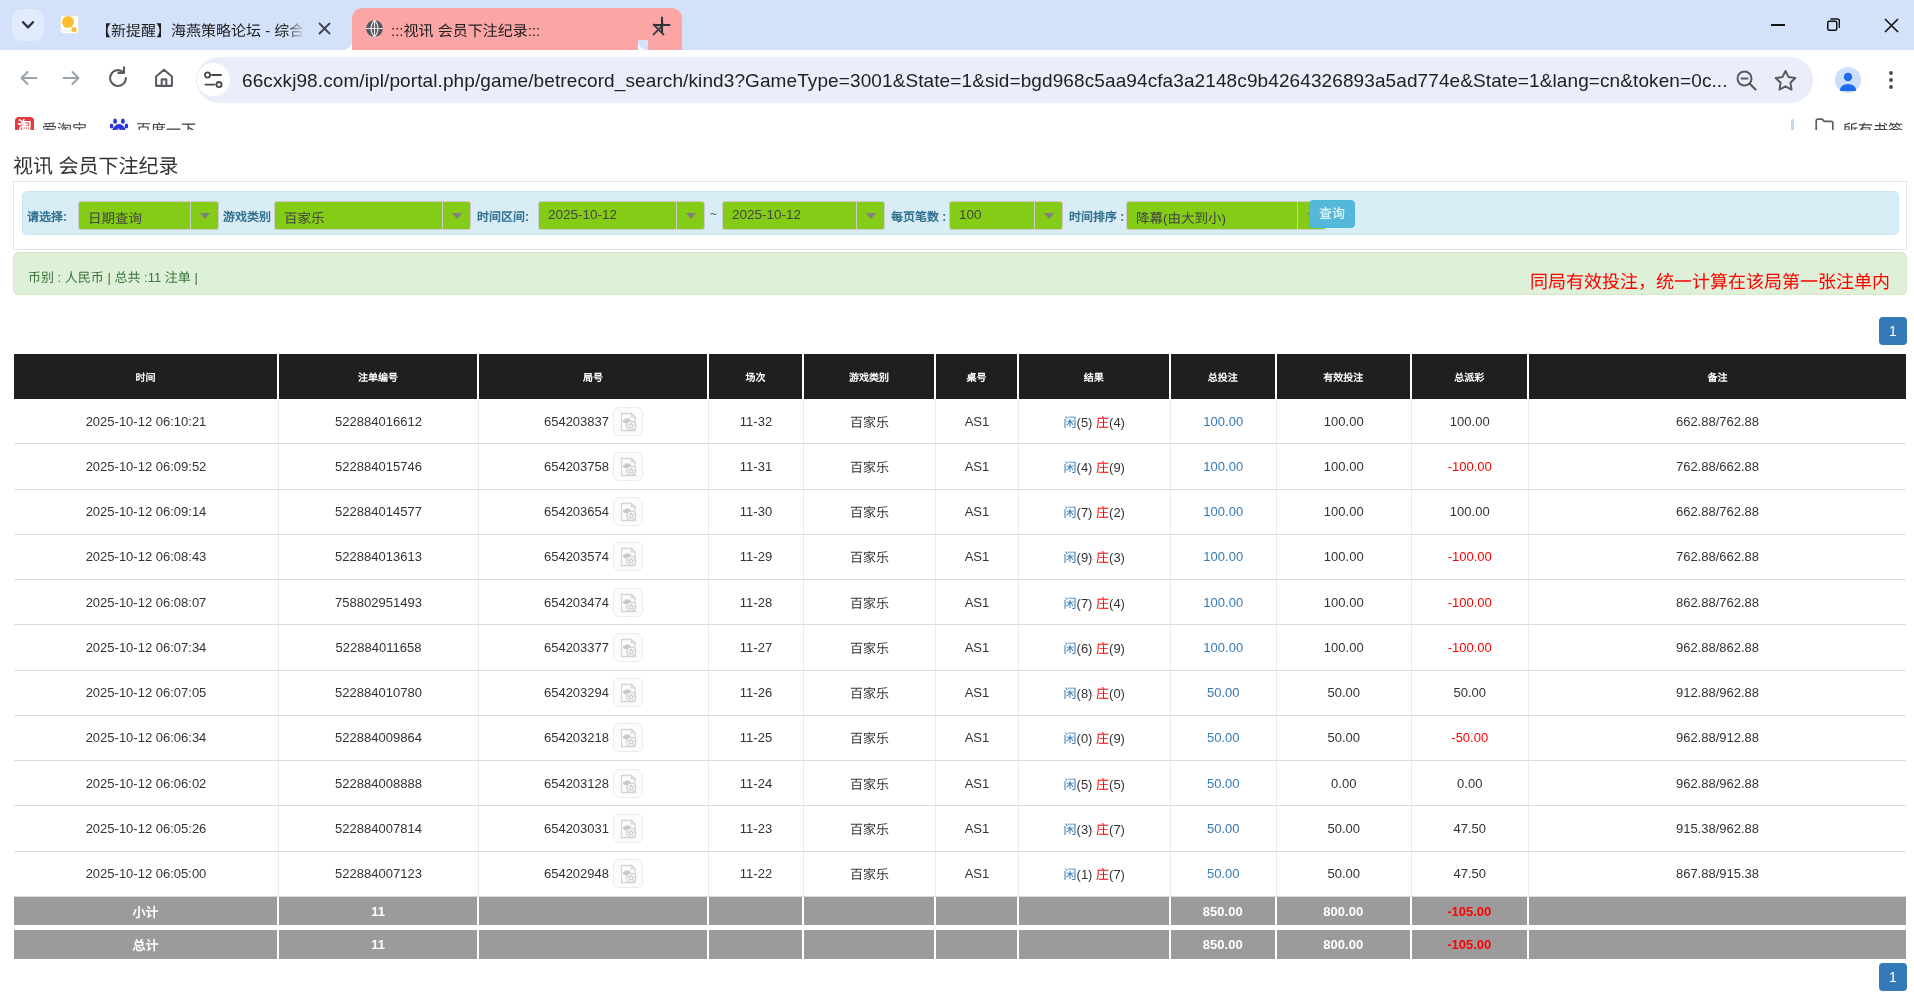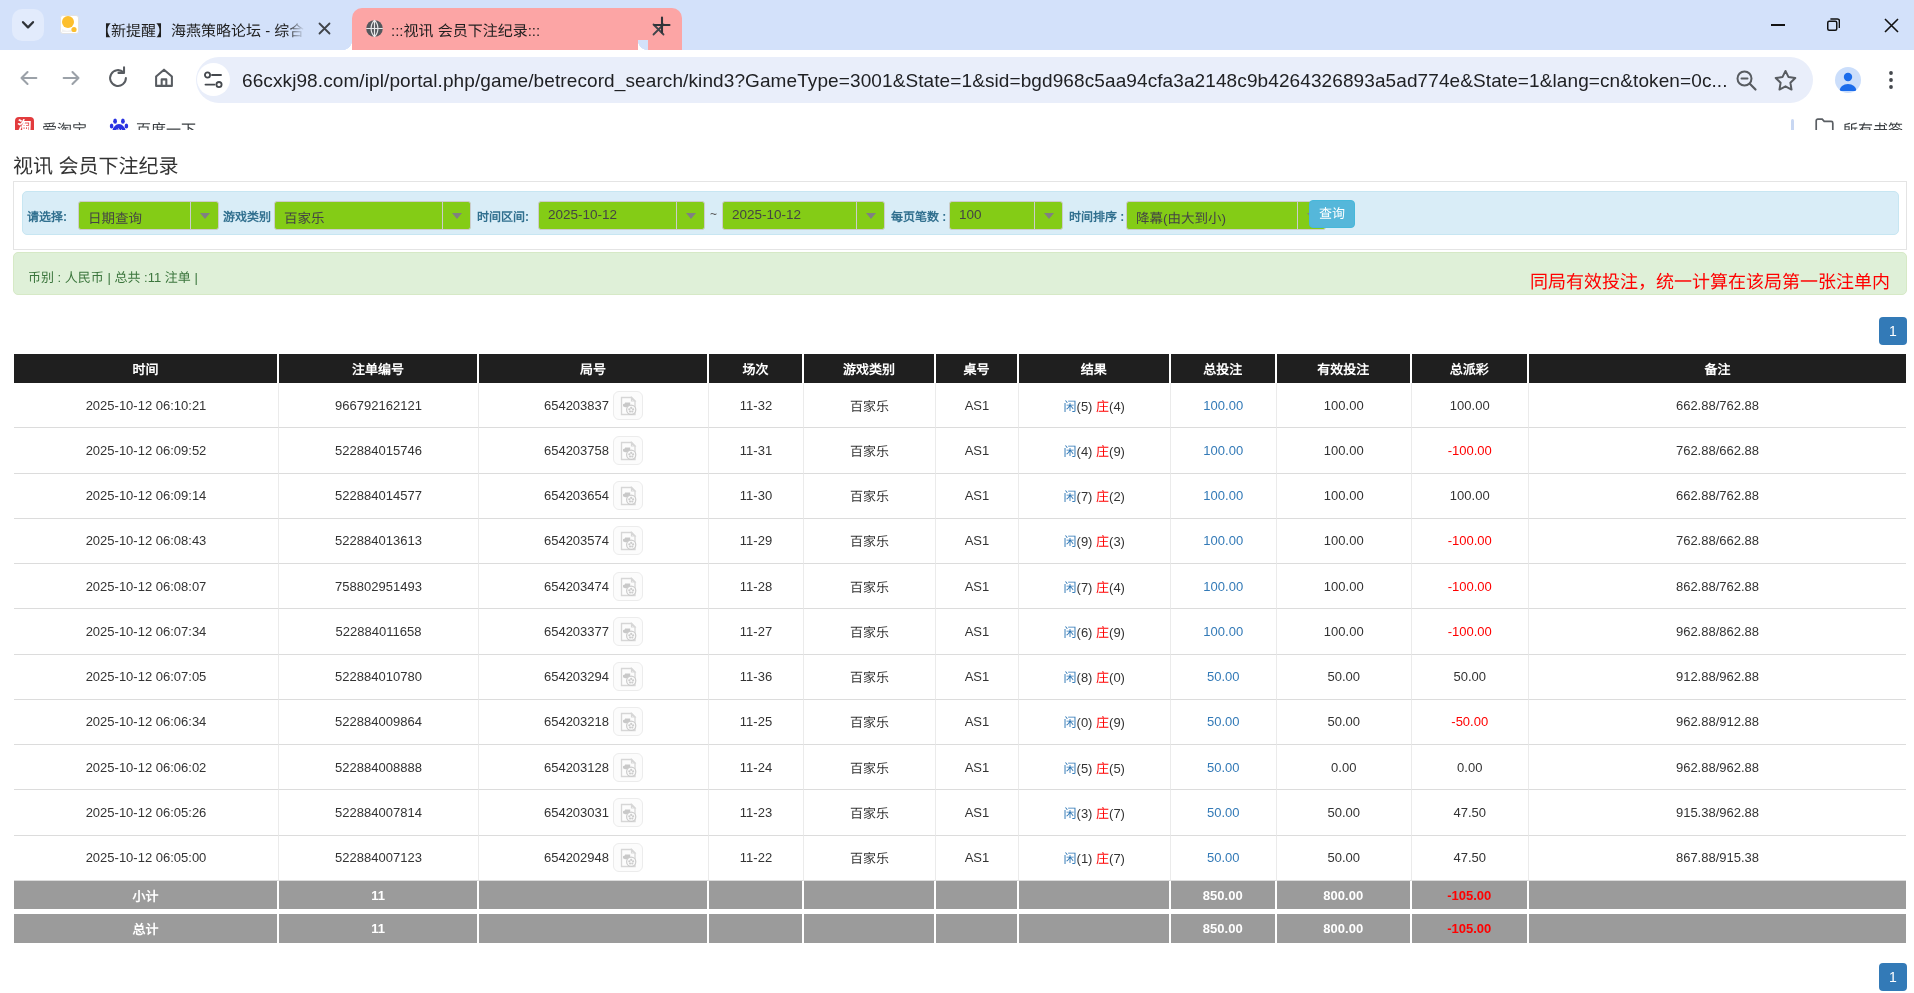--- a/index.html
+++ b/index.html
@@ -47,21 +47,21 @@
 .fsel .arr { position:absolute; right:0; top:0; width:28px; height:27px; border-left:1px solid #ccc; }
 .fsel .arr:after { content:""; position:absolute; left:9px; top:11px; border:5px solid transparent; border-top:6px solid #808080; }
 #qbtn { position:absolute; left:1309px; top:70px; width:46px; height:28px; background:#55b7da; border:1px solid #46b8da; border-radius:4px; color:#fff; font-size:13px; text-align:center; line-height:26px; }
 #greenbar { left:13px; top:122px; width:1894px; height:43px; background:#dff0d8; border:1px solid #d6e9c6; border-radius:5px; color:#3c763d; font-size:13px; }
 #greenbar .lt { position:absolute; left:14px; top:14px; }
 #greenbar .rt { position:absolute; right:16px; top:14px; color:#f00; font-size:18px; }
 .pag { position:absolute; width:28px; height:28px; background:#337ab7; border-radius:4px; color:#fff; font-size:14px; text-align:center; line-height:28px; }
 #pag1 { left:1879px; top:187px; }
 #pag2 { left:1879px; top:833px; }
 #btable { position:absolute; left:14px; top:224px; width:1892px; border-collapse:separate; border-spacing:0; table-layout:fixed; font-size:13px; }
-#btable th { background:#1f1f1f; color:#fff; font-weight:bold; height:29px; text-align:center; border-right:2px solid #fff; font-size:13px; }
+#btable th { background:#1f1f1f; color:#fff; font-weight:bold; height:45px; text-align:center; border-right:2px solid #fff; font-size:10px; }
 #btable th:last-child { border-right:none; }
 #btable td { background:#fff; height:45.25px; text-align:center; border-right:1px solid #ebebeb; border-bottom:1px solid #dcdcdc; color:#333; }
 #btable td:last-child { border-right:none; }
 #btable tr.gr td { background:#9b9b9b; color:#fff; height:28.5px; border-right:2px solid #fff; border-bottom:none; border-top:none; }
 #btable tr.gr2 td { height:33.5px; border-top:5px solid #fff; }
 #btable tr.gr td:last-child { border-right:none; }
 #btable tr.gr td { font-weight:bold; }
 .blu { color:#337ab7; }
 .red, .red2 { color:#f00; }
 #btable td.red, #btable tr.gr td.red { color:#f00; }
@@ -234,21 +234,21 @@
             <th>游戏类别</th>
             <th>桌号</th>
             <th>结果</th>
             <th>总投注</th>
             <th>有效投注</th>
             <th>总派彩</th>
             <th>备注</th>
           </tr>
 <tr>
             <td>2025-10-12 06:10:21</td>
-            <td>966792162121</td>
+            <td>522884016612</td>
             <td class="gcell"><span class="gno">654203837</span><span class="vbtn"><svg width="20" height="20" viewBox="0 0 20 20">
                   <path d="M3.5 1.5 h10 l3.5 3.5 v13.5 h-13.5 z" fill="none" stroke="#d6d6d6" stroke-width="1.3"></path>
                   <path d="M13.5 1.5 v3.5 h3.5 z" fill="none" stroke="#d6d6d6" stroke-width="1.2"></path>
                   <path d="M5 8.2 l2-1v4l-2-1z M7 6.6 h5.2 v4.6 H7 z" fill="#c9c9c9"></path>
                   <circle cx="13.2" cy="13.8" r="4.6" fill="#fafafa" stroke="#cccccc" stroke-width="1.2"></circle>
                   <circle cx="13.2" cy="11.9" r="1.1" fill="#cccccc"></circle>
                   <circle cx="11.3" cy="13.3" r="1.1" fill="#cccccc"></circle>
                   <circle cx="15.1" cy="13.3" r="1.1" fill="#cccccc"></circle>
                   <circle cx="12.1" cy="15.5" r="1.1" fill="#cccccc"></circle>
                   <circle cx="14.3" cy="15.5" r="1.1" fill="#cccccc"></circle>
@@ -384,21 +384,21 @@
                   <path d="M3.5 1.5 h10 l3.5 3.5 v13.5 h-13.5 z" fill="none" stroke="#d6d6d6" stroke-width="1.3"></path>
                   <path d="M13.5 1.5 v3.5 h3.5 z" fill="none" stroke="#d6d6d6" stroke-width="1.2"></path>
                   <path d="M5 8.2 l2-1v4l-2-1z M7 6.6 h5.2 v4.6 H7 z" fill="#c9c9c9"></path>
                   <circle cx="13.2" cy="13.8" r="4.6" fill="#fafafa" stroke="#cccccc" stroke-width="1.2"></circle>
                   <circle cx="13.2" cy="11.9" r="1.1" fill="#cccccc"></circle>
                   <circle cx="11.3" cy="13.3" r="1.1" fill="#cccccc"></circle>
                   <circle cx="15.1" cy="13.3" r="1.1" fill="#cccccc"></circle>
                   <circle cx="12.1" cy="15.5" r="1.1" fill="#cccccc"></circle>
                   <circle cx="14.3" cy="15.5" r="1.1" fill="#cccccc"></circle>
                 </svg></span></td>
-            <td>11-36</td>
+            <td>11-26</td>
             <td>百家乐</td>
             <td>AS1</td>
             <td><span class="blu">闲</span>(8) <span class="red2">庄</span>(0)</td>
             <td><span class="blu">50.00</span></td>
             <td>50.00</td>
             <td>50.00</td>
             <td>912.88/962.88</td>
           </tr>
 <tr>
             <td>2025-10-12 06:06:34</td>

